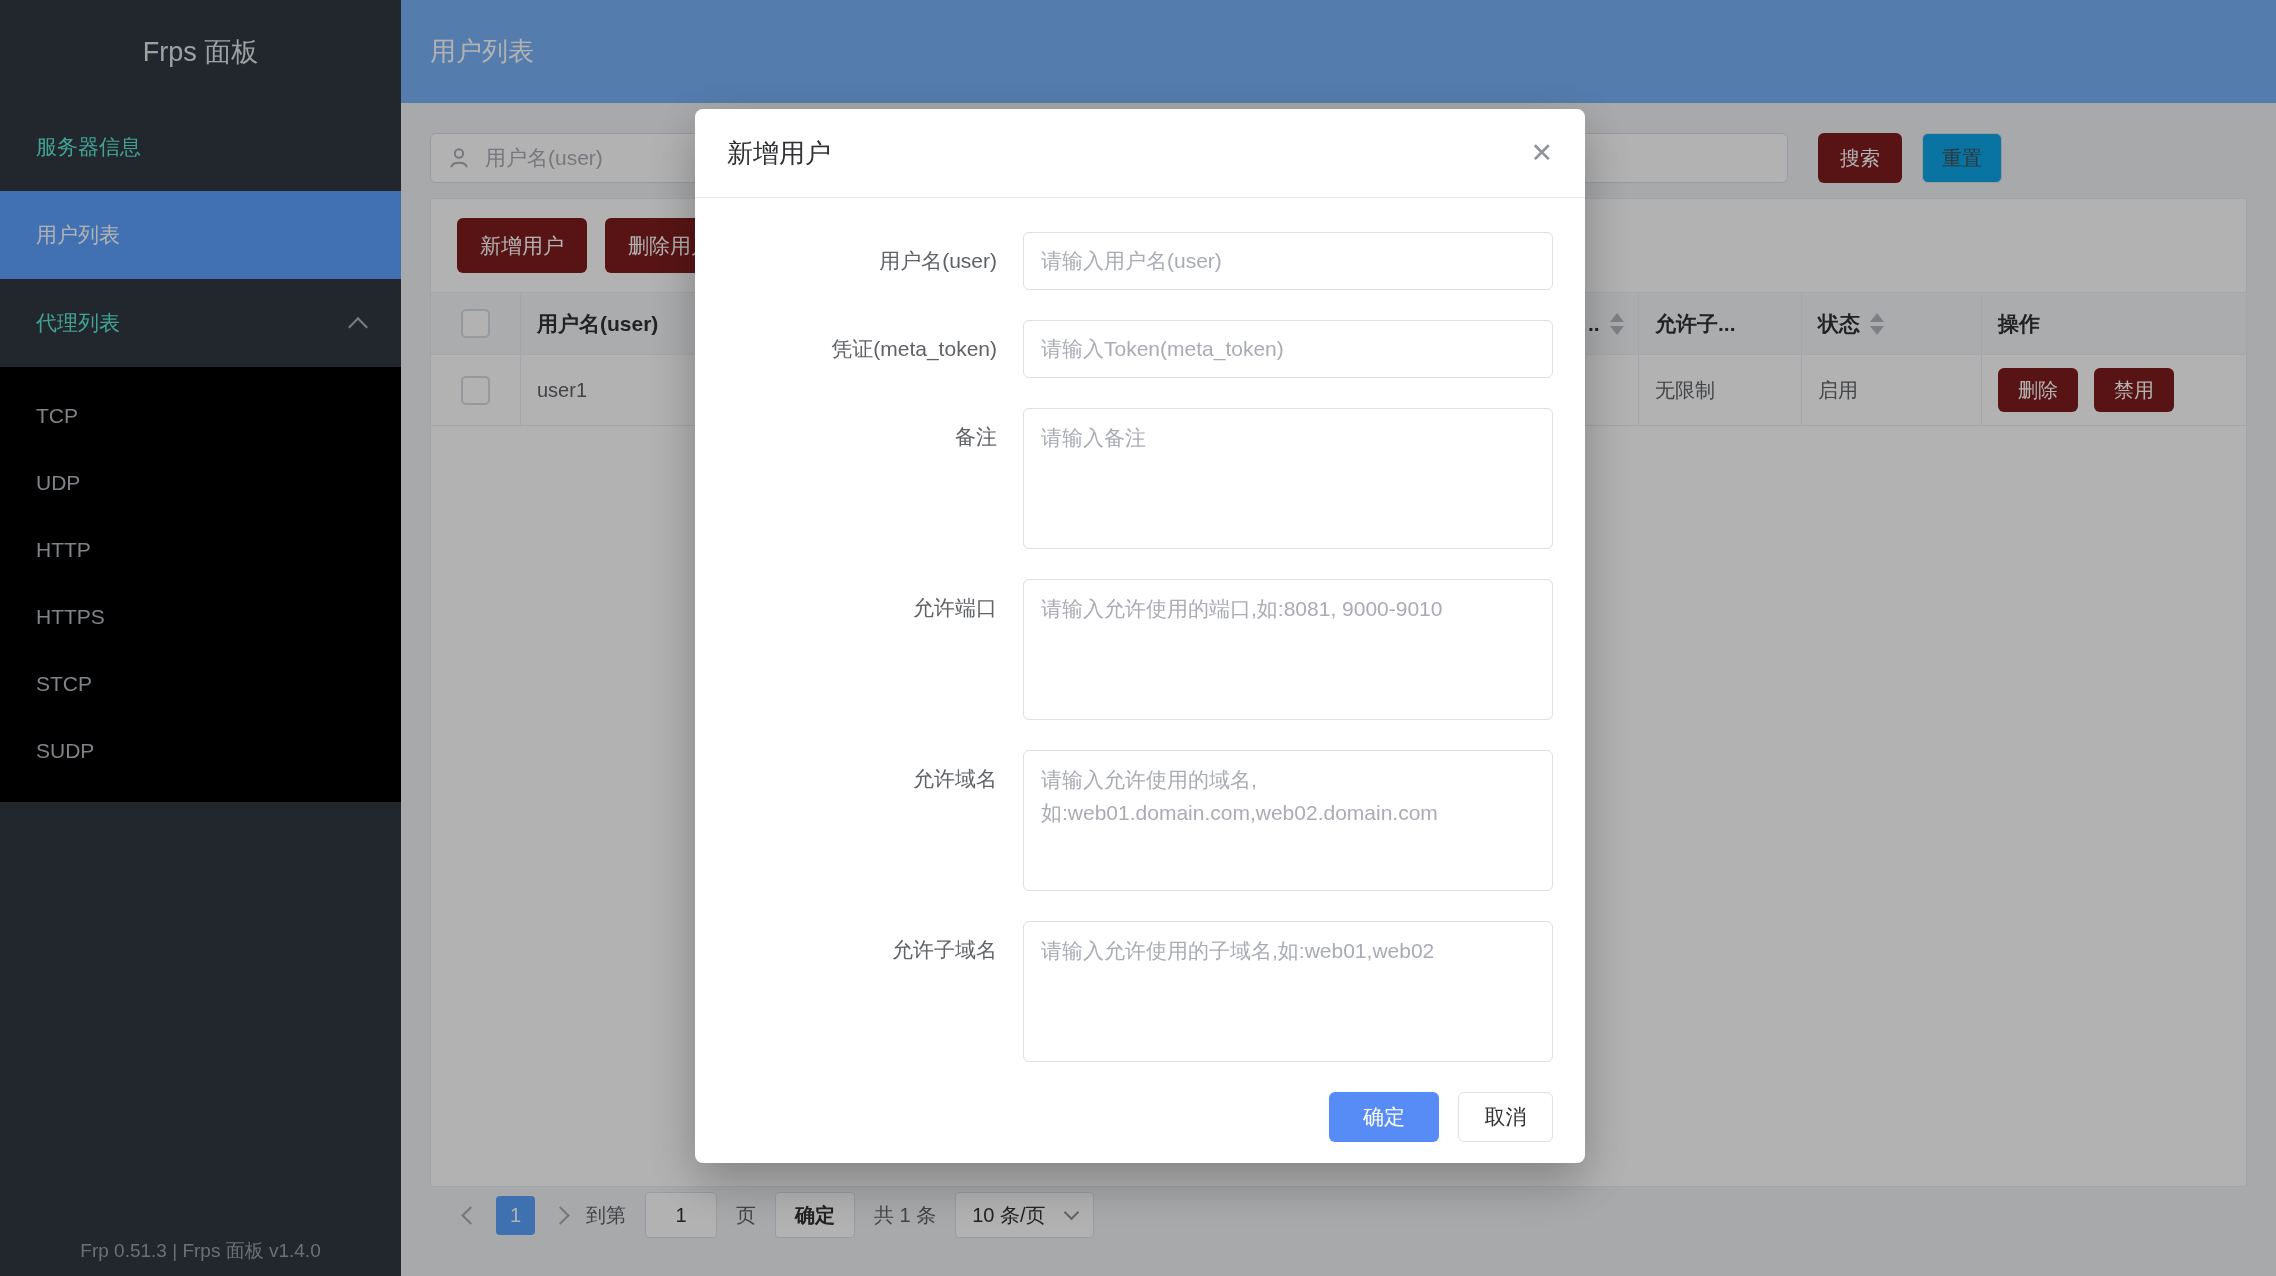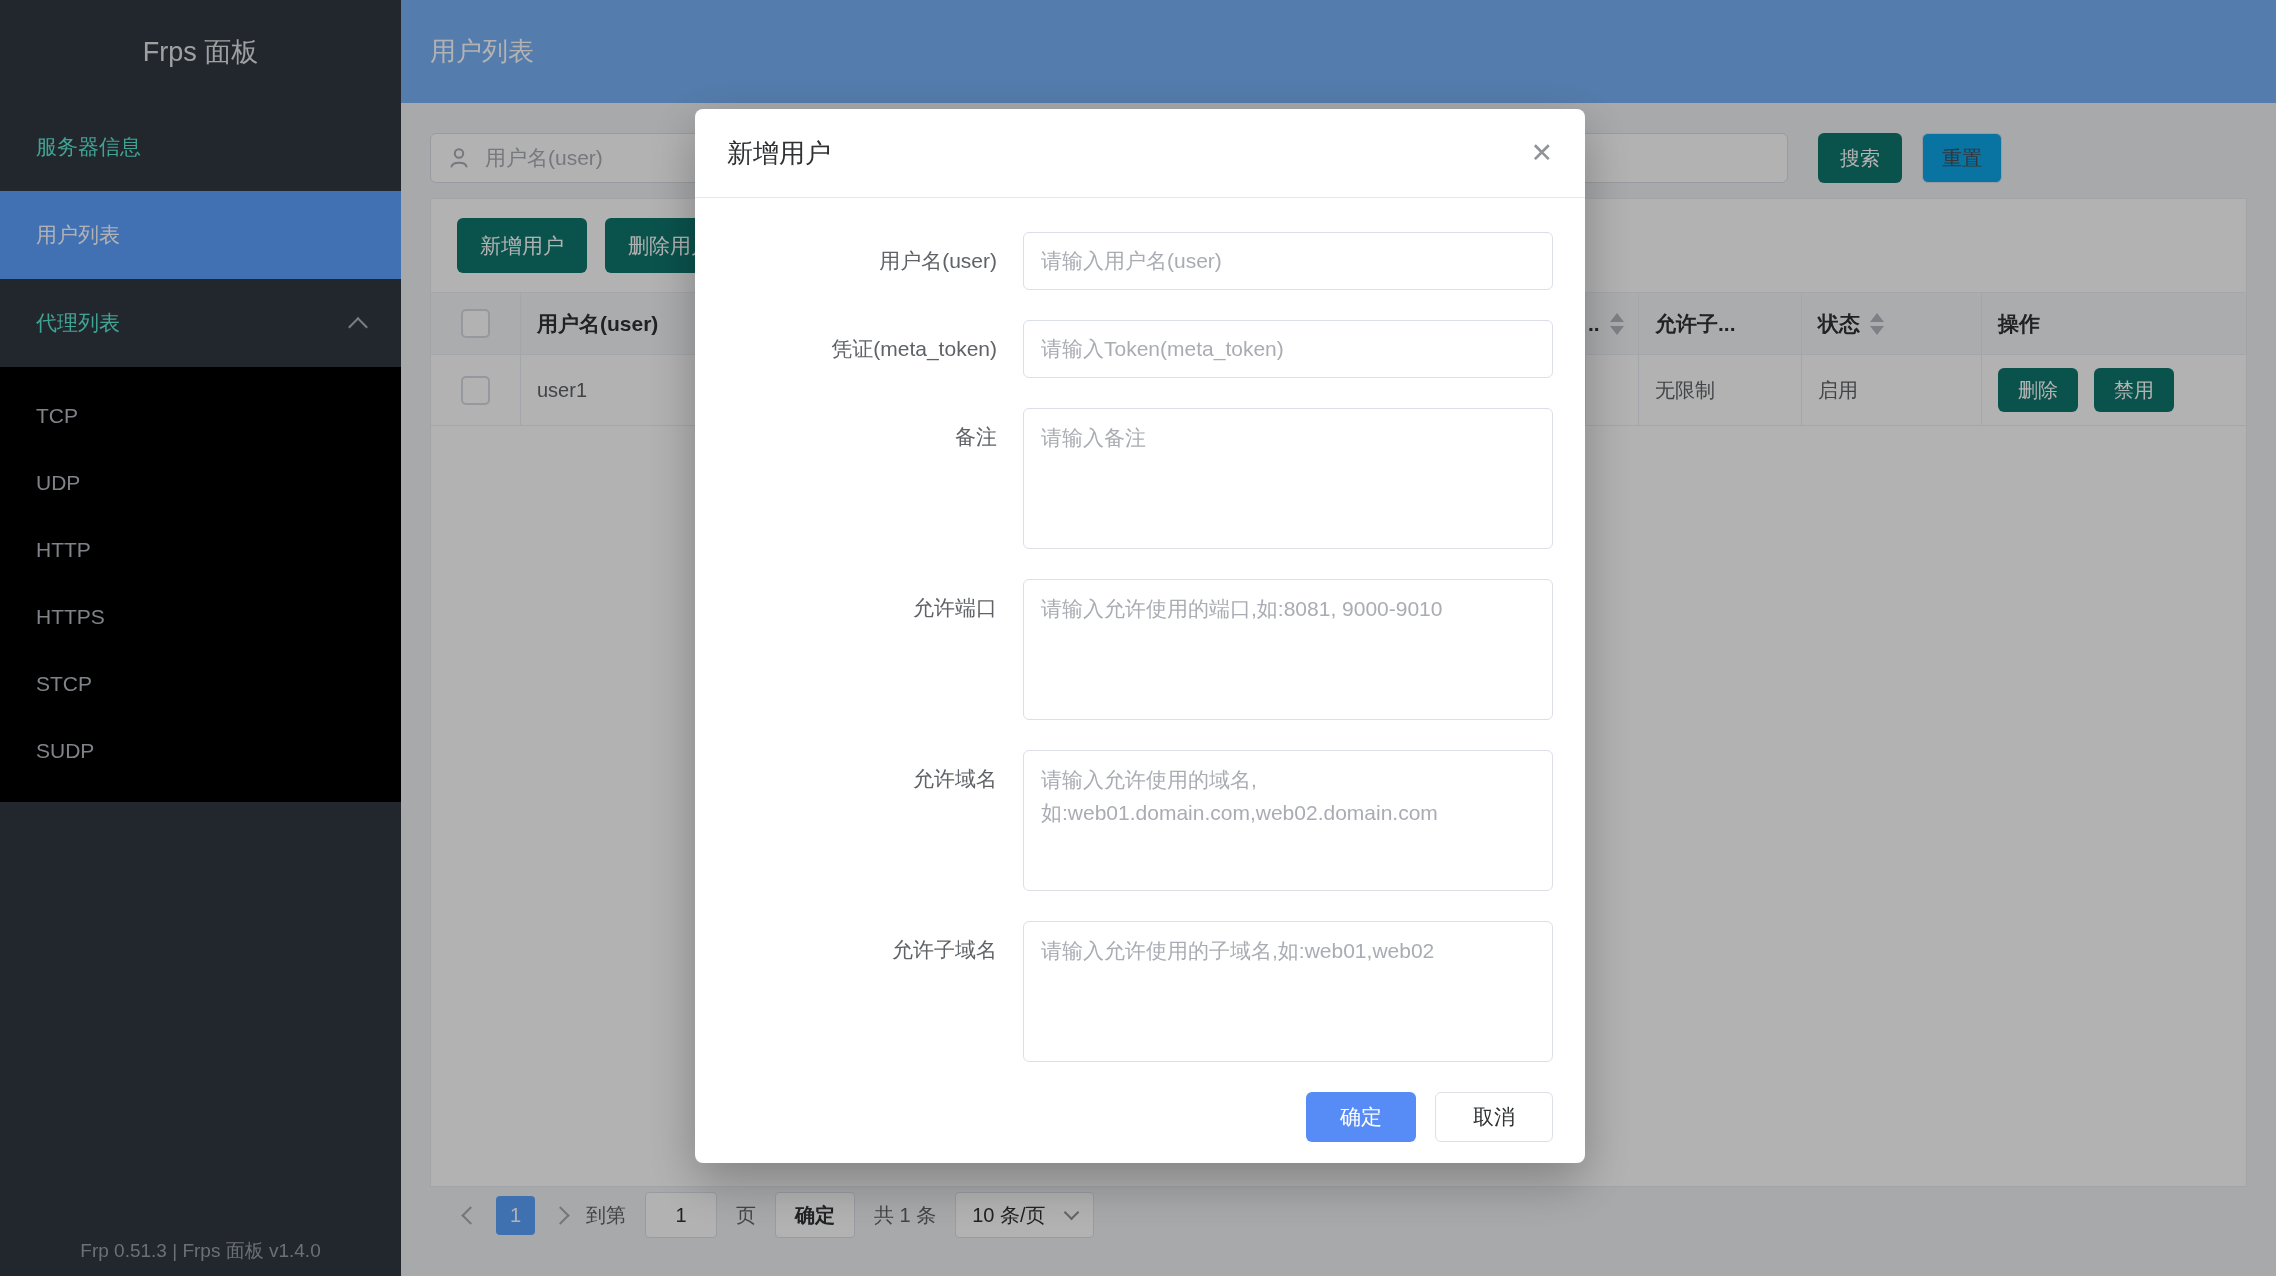--- a/index.html
+++ b/index.html
@@ -21,21 +21,21 @@
   #topbar{height:103px;background:#79b2f7;display:flex;align-items:center;padding:0 29px;font-size:26px;color:#fff}
   #content{padding:30px 29px 0}
 
   .search-row{display:flex;align-items:center;gap:20px;margin-bottom:15px}
   .search-box{width:1358px;height:50px;background:#fff;border:1px solid #dcdfe6;border-radius:6px;display:flex;align-items:center;padding:0 16px;gap:14px;margin-right:10px}
   .search-box svg{flex-shrink:0}
   .search-field{border:none;outline:none;flex:1;font-size:21px;color:#2f3133;background:transparent}
   ::placeholder{color:#a9acb3;opacity:1}
 
   .btn{display:inline-flex;align-items:center;justify-content:center;border-radius:6px;font-size:20px;cursor:pointer;border:1px solid transparent;white-space:nowrap}
-  .btn-primary{background:#0f766e;color:#fff}
+  .btn-primary{background:#7f1d1d;color:#fff}
   .btn-plain{background:#0ea5e9;border-color:#dcdfe6;color:#4a4d53}
   .btn-search{width:84px;height:50px}
   .btn-reset{width:80px;height:50px}
 
   .card{background:#fff;border:1px solid #e8ebf0;height:989px;position:relative}
   .toolbar{padding:19px 0 0 26px;display:flex;gap:18px}
   .btn-lg{height:55px;padding:0 22px;font-size:21px}
 
   .table{margin-top:19px;border-top:1px solid #ebeef5;font-size:20px}
   .tr{display:flex;align-items:stretch;border-bottom:1px solid #ebeef5}
@@ -74,21 +74,21 @@
   .m-body{padding:34px 32px 0}
   .form-row{display:flex;margin-bottom:30px}
   .form-label{width:270px;margin-right:26px;text-align:right;font-size:21px;color:#5f6266;line-height:58px;flex-shrink:0}
   .form-row.ta .form-label{line-height:1.35;padding-top:15px}
   .form-field{flex:1}
   .f-input,.f-ta{width:100%;border:1px solid #dcdfe6;border-radius:6px;font-size:21px;color:#2f3133;outline:none}
   .f-input{height:58px;padding:17px 17px}
   .f-ta{height:141px;padding:13px 17px;resize:none;line-height:1.55;display:block}
   .m-foot{display:flex;justify-content:flex-end;gap:19px;padding:0 32px}
   .btn-ok{width:110px;height:50px;background:#578bf6;color:#fff;font-size:21px}
-  .btn-cancel{width:118px;height:50px;background:#fff;border-color:#dcdfe6;color:#2f3133;font-size:21px}
+  .btn-cancel{width:95px;height:50px;background:#fff;border-color:#dcdfe6;color:#2f3133;font-size:21px}
 </style>
 </head>
 <body>
 
 <aside id="sidebar">
   <div class="sb-title">Frps 面板</div>
   <nav>
     <div class="sb-item">
       <span>服务器信息</span>
     </div>

